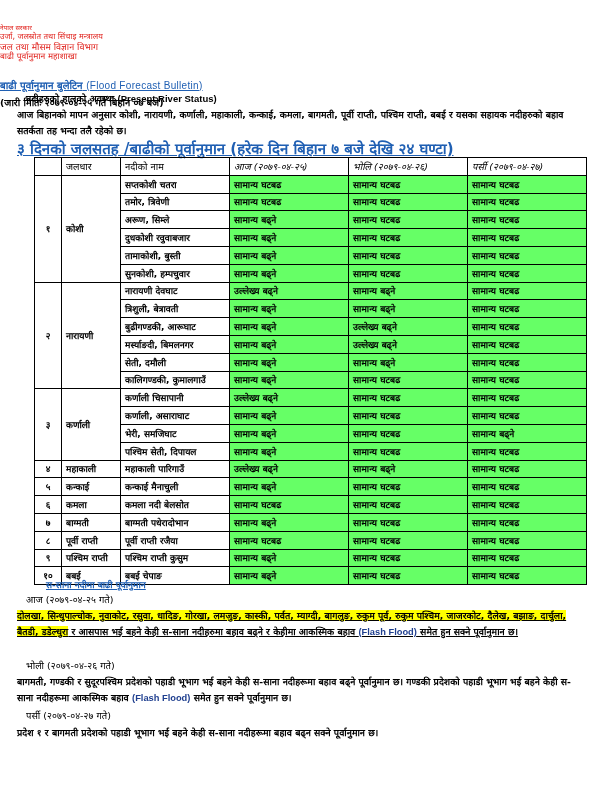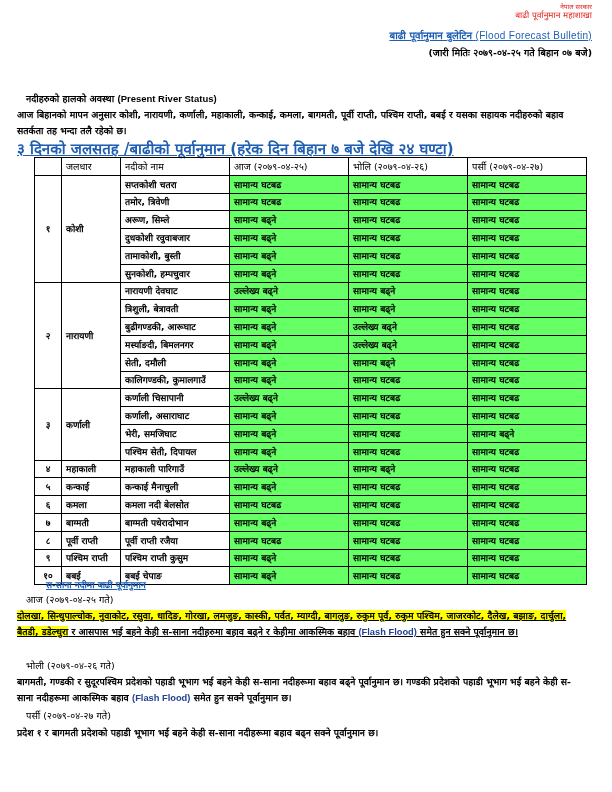--- a/index.html
+++ b/index.html
@@ -1,27 +1,27 @@
 <!DOCTYPE html>
 <html><head>
 <meta charset="utf-8">
 <style>
   html, body { margin: 0; padding: 0; background: #ffffff; }
   body {
     width: 612px; height: 792px; position: relative; overflow: hidden;
     font-family: "DejaVu Sans", sans-serif; color: #000;
   }
-  .header { position: absolute; top: 4px; left: 0; width: 592px; text-align: right; }
+  .header { position: absolute; top: 25px; left: 0; width: 592px; text-align: left; }
   .hdr-line { color: #e0201b; line-height: 1.15; }
   .hdr-gov { font-size: 6.5px; }
   .hdr-ministry { font-size: 8px; }
   .hdr-dept { font-size: 9px; }
   .hdr-div { font-size: 8.5px; }
   .bulletin-title {
-    margin-top: 7px; font-size: 10px; color: #1f5fb3; text-decoration: underline; font-weight: bold;
+    margin-top: 16px; font-size: 10px; color: #1f5fb3; text-decoration: underline; font-weight: bold;
   }
   .bulletin-title .en { font-family: "Liberation Sans", sans-serif; font-weight: normal; letter-spacing: 0.3px; }
   .issued { font-size: 9.5px; font-weight: bold; margin-top: 4px; }
 
   .section-h { position: absolute; left: 26px; font-size: 9.5px; font-weight: bold; }
   .section-h .en { font-family: "Liberation Sans", sans-serif; }
   .para { position: absolute; left: 17px; width: 566px; font-size: 9.3px; font-weight: bold; line-height: 16px; }
   .blue-link { color: #1f5fb3; text-decoration: underline; font-weight: bold; }
 
   table.forecast {
@@ -30,30 +30,32 @@
   }
   table.forecast td, table.forecast th {
     border: 1px solid #000; padding: 0 4px; height: 16.8px; text-align: left; font-weight: bold; white-space: nowrap;
   }
   table.forecast th { font-weight: normal; font-size: 9.5px; }
   td.g { background: #66ff66; }
   td.num { text-align: center !important; padding-left: 8px; }
   .col-num { width: 18px; }
   .col-basin { width: 50px; }
   .col-river { width: 100px; }
-  .col-day { width: 110px; }
+  .col-day { width: 110px; font-style: italic; }
 
   .hl { background: #ffff00; }
   .en-inline { font-family: "Liberation Sans", sans-serif; color: #1f3f8f; }
 </style>
 </head>
 <body>
 
 <div class="header">
   <div class="hdr-line hdr-gov">नेपाल सरकार</div>
+  <div class="hdr-line hdr-ministry">उर्जा, जलस्रोत तथा सिंचाइ मन्त्रालय</div>
+  <div class="hdr-line hdr-dept">जल तथा मौसम विज्ञान विभाग</div>
   <div class="hdr-line hdr-div">बाढी पूर्वानुमान महाशाखा</div>
   <div class="bulletin-title">
     <span>बाढी पूर्वानुमान बुलेटिन</span>
     <span class="en">(Flood Forecast Bulletin)</span>
   </div>
   <div class="issued">(जारी मितिः २०७९-०४-२५ गते बिहान ०७ बजे)</div>
 </div>
 
 <div class="section-h" style="top:92px;">
   <span>नदीहरुको हालको अवस्था</span>

